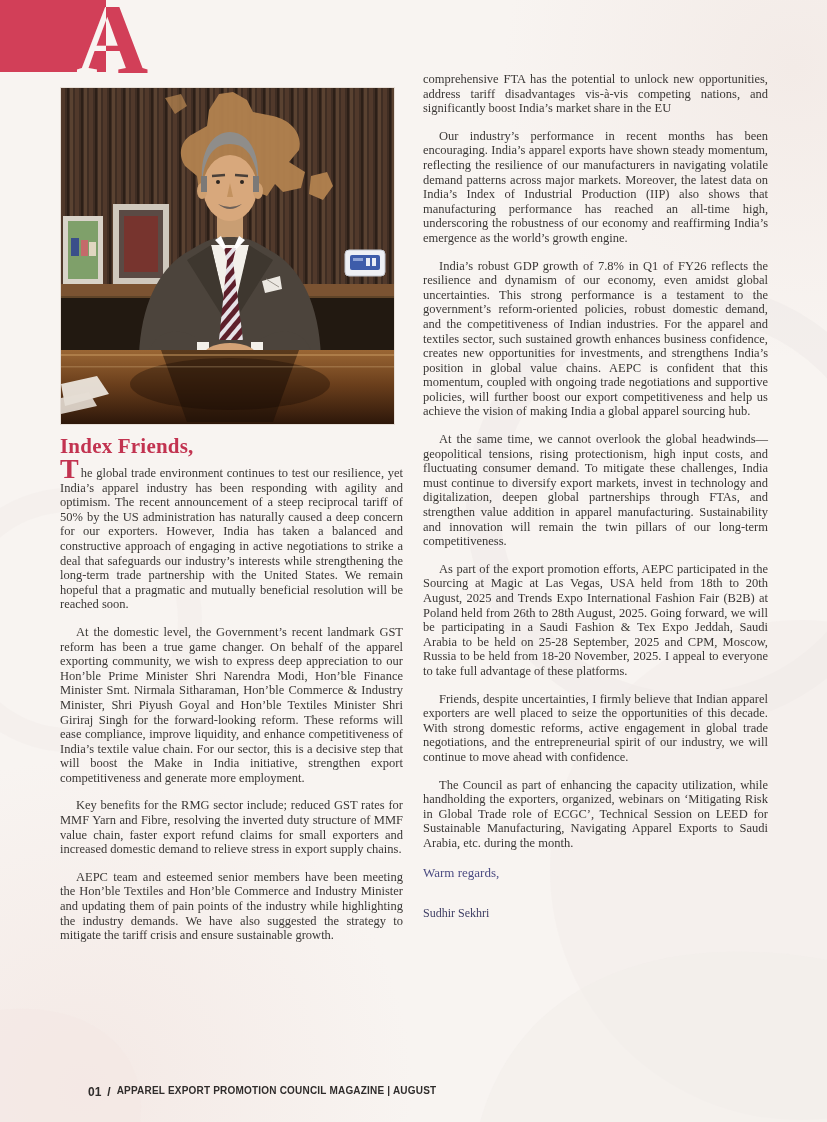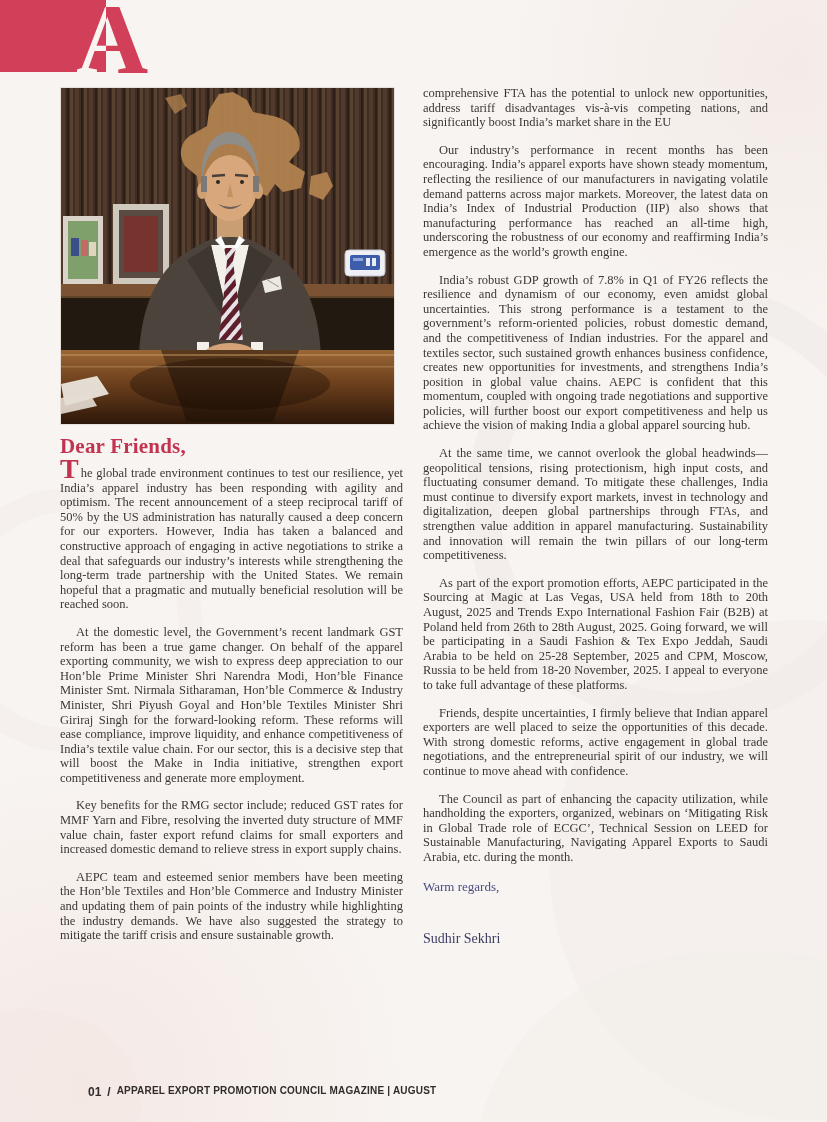--- a/index.html
+++ b/index.html
@@ -10,29 +10,29 @@
           radial-gradient(circle at 10% 97%, #f4e9e5 0%, rgba(244,233,229,0) 25%),
           #f8f4f1;
         font-family:"Liberation Serif", serif;}
   svg{display:block;}
   .bg-decor{position:absolute;left:0;top:0;width:827px;height:1122px;pointer-events:none;}
   
   .logo{position:absolute;left:0;top:0;width:200px;height:74px;}
   
   .col{position:absolute;top:87px;}
   .col-left{left:60px;width:343px;}
-  .col-right{left:423px;top:86px;width:345px;}
+  .col-right{left:423px;top:72px;width:345px;}
   .photo-wrap{width:335px;height:338px;border:1px solid #e7dfd8;box-sizing:border-box;overflow:hidden;background:#3f2d23;}
   .greeting{font-size:21px;font-weight:600;color:#c23350;margin:9px 0 7px;letter-spacing:.2px;}
   .para{font-size:12.5px;line-height:14.6px;color:#3a3735;text-align:justify;margin:0 0 13px;}
   .para.indent{text-indent:16px;}
   .para.tight{margin-bottom:7px;}
   .dropcap{font-size:28px;line-height:0;color:#c23350;font-weight:600;position:relative;top:1px;margin-right:2px;}
   .regards{font-size:13px;color:#4c4c82;margin:14px 0 0;}
-  .sig-name{font-size:14px;color:#3d3d63;margin:36px 0 0;}
+  .sig-name{font-size:12px;color:#3d3d63;margin:25px 0 0;}
   .sig-title{font-size:13.5px;color:#a61e3e;font-weight:bold;margin:1px 0 0;}
   
   .footer{position:absolute;left:88px;top:1085px;display:flex;align-items:flex-start;gap:6px;
           font-family:"Liberation Sans", sans-serif;color:#2f2c2b;}
   .footer .pgnum{font-size:12px;font-weight:bold;}
   .footer .slash{font-size:12px;font-weight:bold;}
   .footer .ftext{font-size:10px;font-weight:bold;letter-spacing:.2px;}
 </style>
 </head>
 <body>
@@ -169,21 +169,21 @@
         <path d="M100,262 L238,262 L212,334 L126,334 Z" fill="#190d05" opacity="0.5"></path>
         <ellipse cx="169" cy="296" rx="100" ry="26" fill="#140a04" opacity="0.35"></ellipse>
         <rect x="0" y="266" width="335" height="2" fill="#c89a62" opacity="0.5"></rect>
         <rect x="0" y="278" width="335" height="1.5" fill="#e9c894" opacity="0.25"></rect>
 
         <polygon points="0,296 36,288 48,306 4,318" fill="#efe9e2" opacity="0.92"></polygon>
         <polygon points="0,310 28,304 36,318 0,326" fill="#e4ddd4" opacity="0.9"></polygon>
       </svg>
     </div>
 
-    <div class="greeting">Dear Friends,</div>
+    <div class="greeting">Index Friends,</div>
 
     <p class="para"><span class="dropcap">T</span><span>he global trade environment continues to test our resilience, yet India’s apparel industry has been responding with agility and optimism. The recent announcement of a steep reciprocal tariff of 50% by the US administration has naturally caused a deep concern for our exporters. However, India has taken a balanced and constructive approach of engaging in active negotiations to strike a deal that safeguards our industry’s interests while strengthening the long-term trade partnership with the United States. We remain hopeful that a pragmatic and mutually beneficial resolution will be reached soon.</span></p>
     <p class="para indent">At the domestic level, the Government’s recent landmark GST reform has been a true game changer. On behalf of the apparel exporting community, we wish to express deep appreciation to our Hon’ble Prime Minister Shri Narendra Modi, Hon’ble Finance Minister Smt. Nirmala Sitharaman, Hon’ble Commerce &amp; Industry Minister, Shri Piyush Goyal and Hon’ble Textiles Minister Shri Giriraj Singh for the forward-looking reform. These reforms will ease compliance, improve liquidity, and enhance competitiveness of India’s textile value chain. For our sector, this is a decisive step that will boost the Make in India initiative, strengthen export competitiveness and generate more employment.</p>
     <p class="para indent">Key benefits for the RMG sector include; reduced GST rates for MMF Yarn and Fibre, resolving the inverted duty structure of MMF value chain, faster export refund claims for small exporters and increased domestic demand to relieve stress in export supply chains.</p>
     <p class="para indent tight">AEPC team and esteemed senior members have been meeting the Hon’ble Textiles and Hon’ble Commerce and Industry Minister and updating them of pain points of the industry while highlighting the industry demands. We have also suggested the strategy to mitigate the tariff crisis and ensure sustainable growth.</p>
   </div>
 
   <div class="col col-right">
     <p class="para">comprehensive FTA has the potential to unlock new opportunities, address tariff disadvantages vis-à-vis competing nations, and significantly boost India’s market share in the EU</p>
     <p class="para indent">Our industry’s performance in recent months has been encouraging. India’s apparel exports have shown steady momentum, reflecting the resilience of our manufacturers in navigating volatile demand patterns across major markets. Moreover, the latest data on India’s Index of Industrial Production (IIP) also shows that manufacturing performance has reached an all-time high, underscoring the robustness of our economy and reaffirming India’s emergence as the world’s growth engine.</p>

